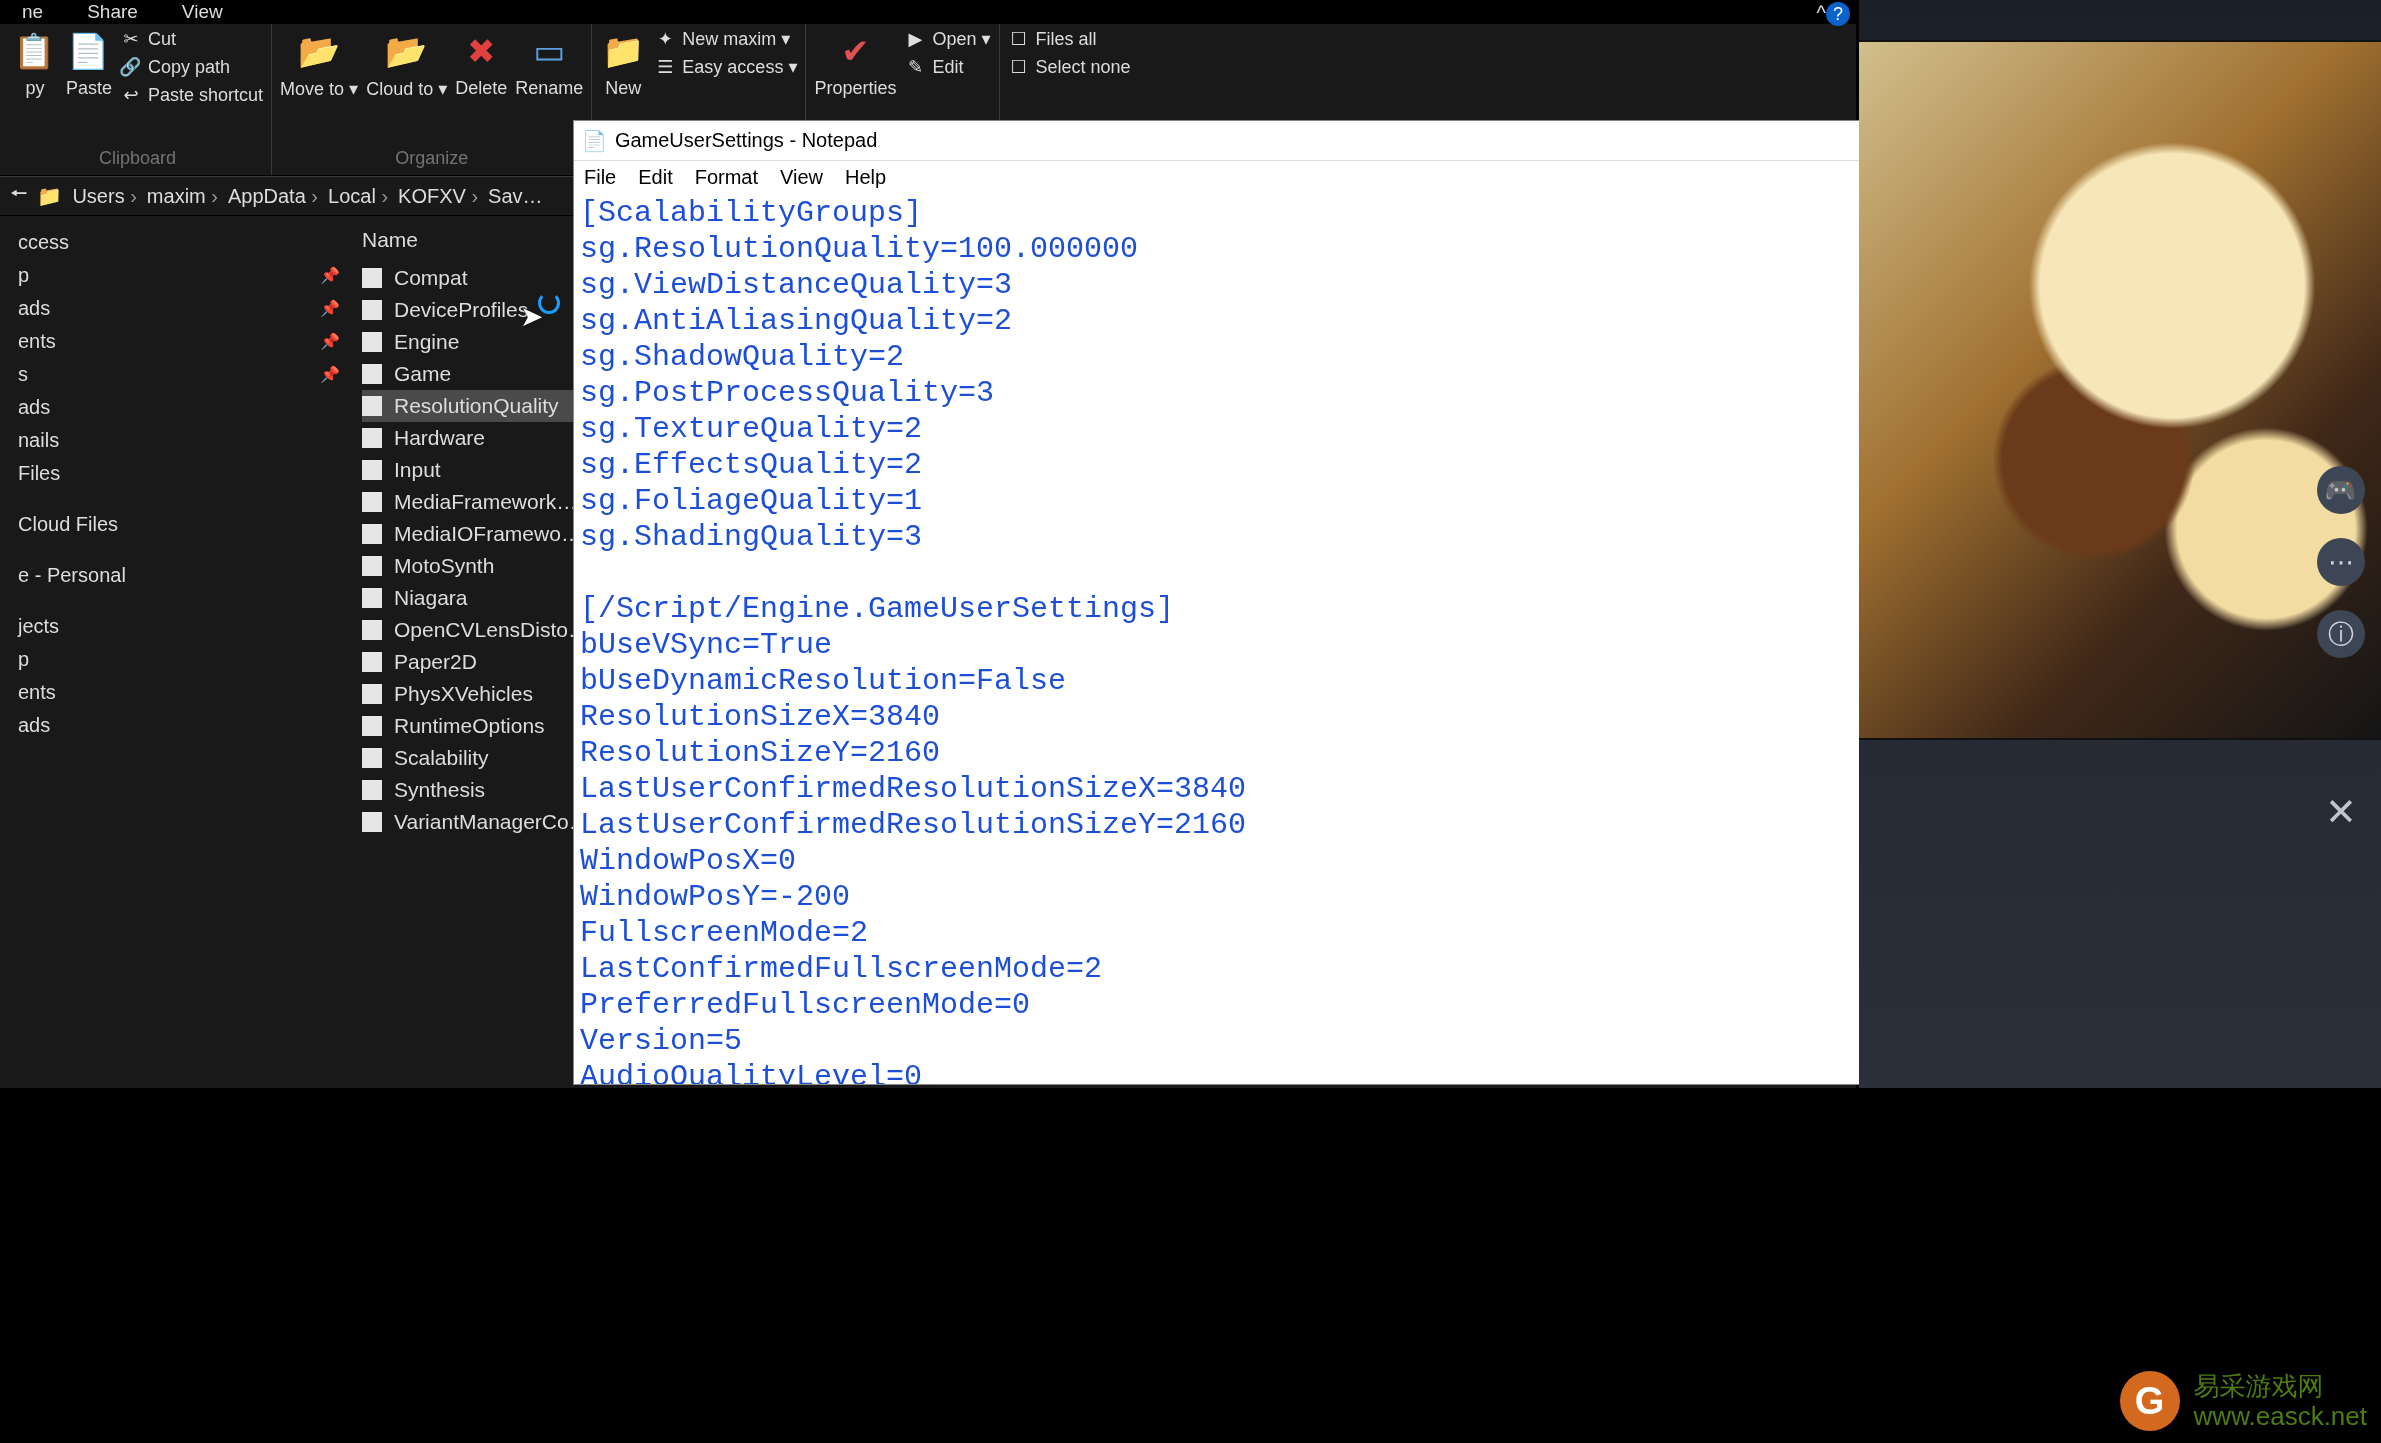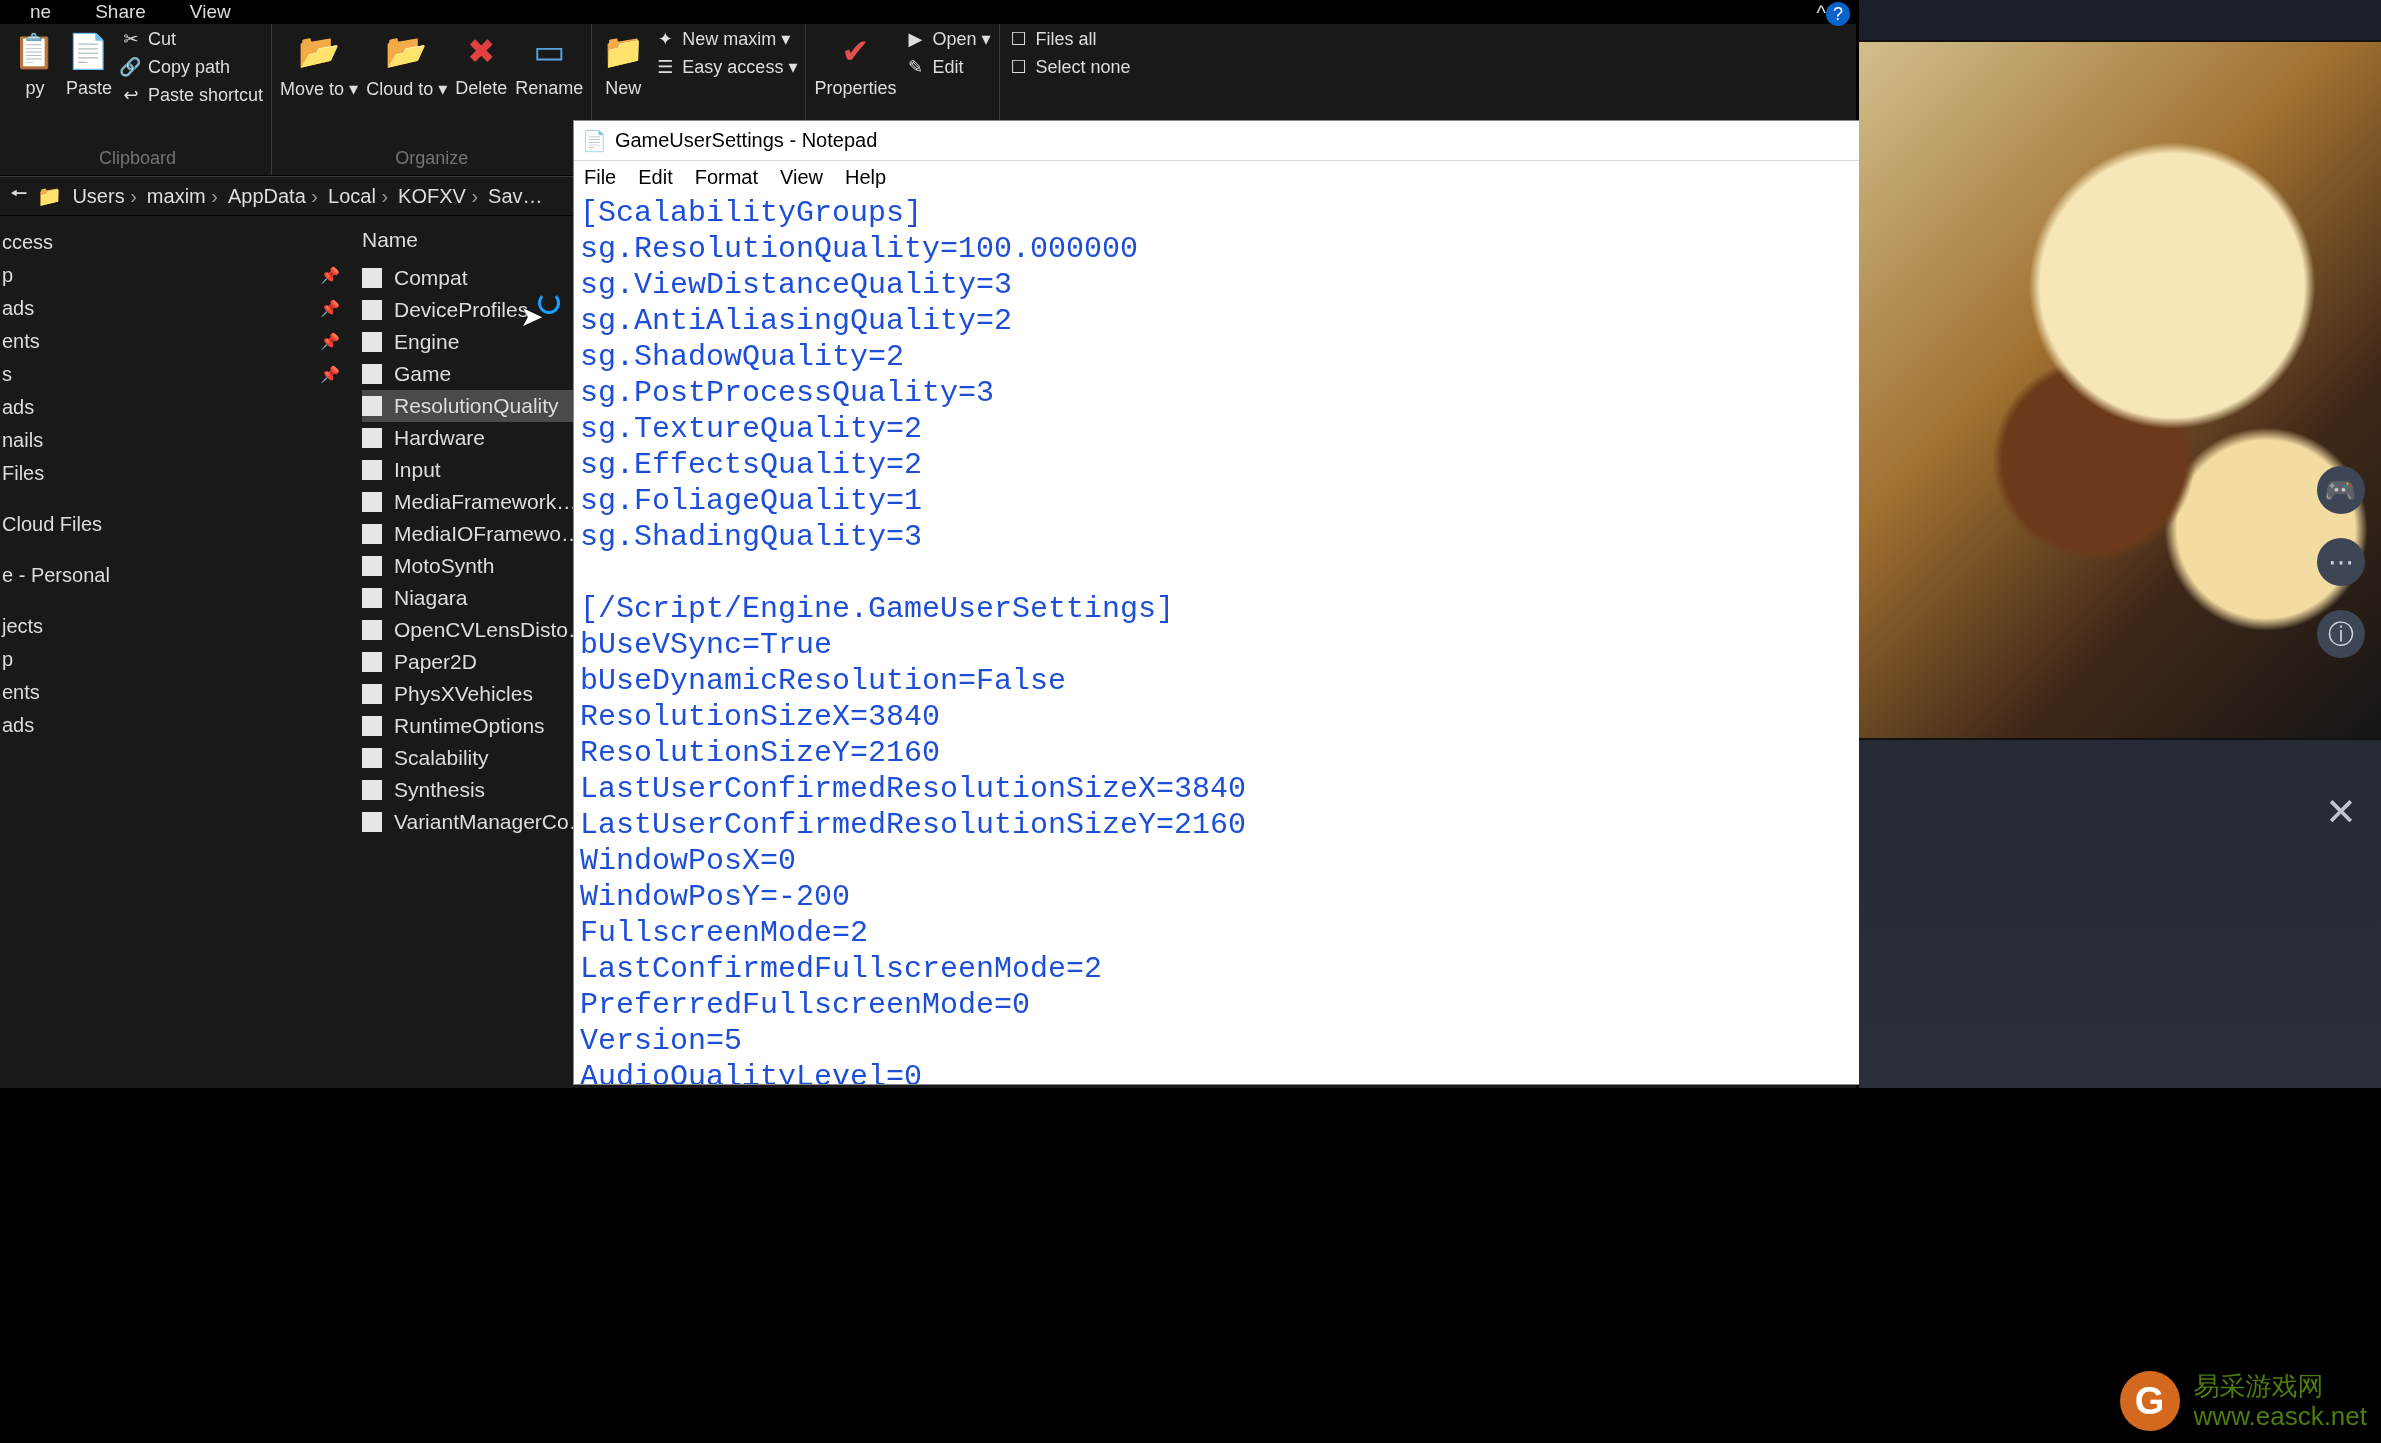--- a/index.html
+++ b/index.html
@@ -1,39 +1,39 @@
 <!DOCTYPE html>
 <html><head>
 <meta charset="utf-8">
 <style>
   * { margin:0; padding:0; box-sizing:border-box; font-family:"Segoe UI",Arial,sans-serif; }
   body { width:2381px; height:1443px; background:#000; overflow:hidden; position:relative; }
 
   
   .explorer { position:absolute; left:0; top:0; width:1856px; height:1088px; background:#191919; color:#ddd; }
-  .tabbar { height:24px; background:#000; display:flex; align-items:center; font-size:19px; padding-left:8px; }
+  .tabbar { height:24px; background:#000; display:flex; align-items:center; font-size:19px; }
   .tabbar span { padding:0 22px; }
 
   .ribbon { height:152px; background:#191919; display:flex; gap:0; border-bottom:1px solid #000; padding-left:4px; }
   .rgroup { display:flex; flex-direction:column; align-items:center; padding:4px 8px 2px; border-right:1px solid #3a3a3a; }
   .ricons { display:flex; align-items:flex-start; gap:8px; }
   .ricons.col { flex-direction:column; gap:6px; align-items:flex-start; }
   .rbtn { display:flex; flex-direction:column; align-items:center; gap:4px; font-size:18px; color:#ddd; text-align:center; }
   .rbtn .bigicon { width:46px; height:46px; display:flex; align-items:center; justify-content:center; font-size:34px; }
   .rbtn.row { flex-direction:row; gap:6px; font-size:18px; }
   .rbtn.row .smicon { width:22px; height:22px; display:flex; align-items:center; justify-content:center; font-size:18px; }
   .rgroup-label { font-size:18px; color:#737373; margin-top:auto; padding-bottom:4px; }
 
   .addrbar { height:40px; background:#191919; display:flex; align-items:center; gap:10px; padding:0 10px; font-size:20px; color:#ddd; border-top:1px solid #3a3a3a; border-bottom:1px solid #000; }
   .addrbar .crumb::after { content:" › "; color:#999; }
   .addrbar .crumb:last-child::after { content:""; }
 
   .explorer-body { display:flex; height:calc(100% - 216px); }
   .navpane { width:350px; background:#191919; padding:10px 0 0 0; font-size:20px; }
-  .navpane div { padding:5px 10px 5px 2px; display:flex; justify-content:space-between; align-items:center; color:#ddd; }
+  .navpane div { padding:5px 10px 5px 18px; display:flex; justify-content:space-between; align-items:center; color:#ddd; }
   .navpane div.sep { height:18px; padding:0; }
   .navpane .pin { color:#888; font-size:16px; }
 
   .filelist { flex:1; background:#191919; padding:6px 0 0 12px; font-size:21px; }
   .filelist .hdr { color:#ddd; padding:6px 0 10px 0; font-size:21px; }
   .filelist .item { display:flex; align-items:center; gap:12px; padding:4px 0; color:#ddd; }
   .filelist .item.sel { background:#4a4a4a; }
   .fileicon { width:20px; height:20px; background:#e6e6e6; display:inline-block; }
 
   

